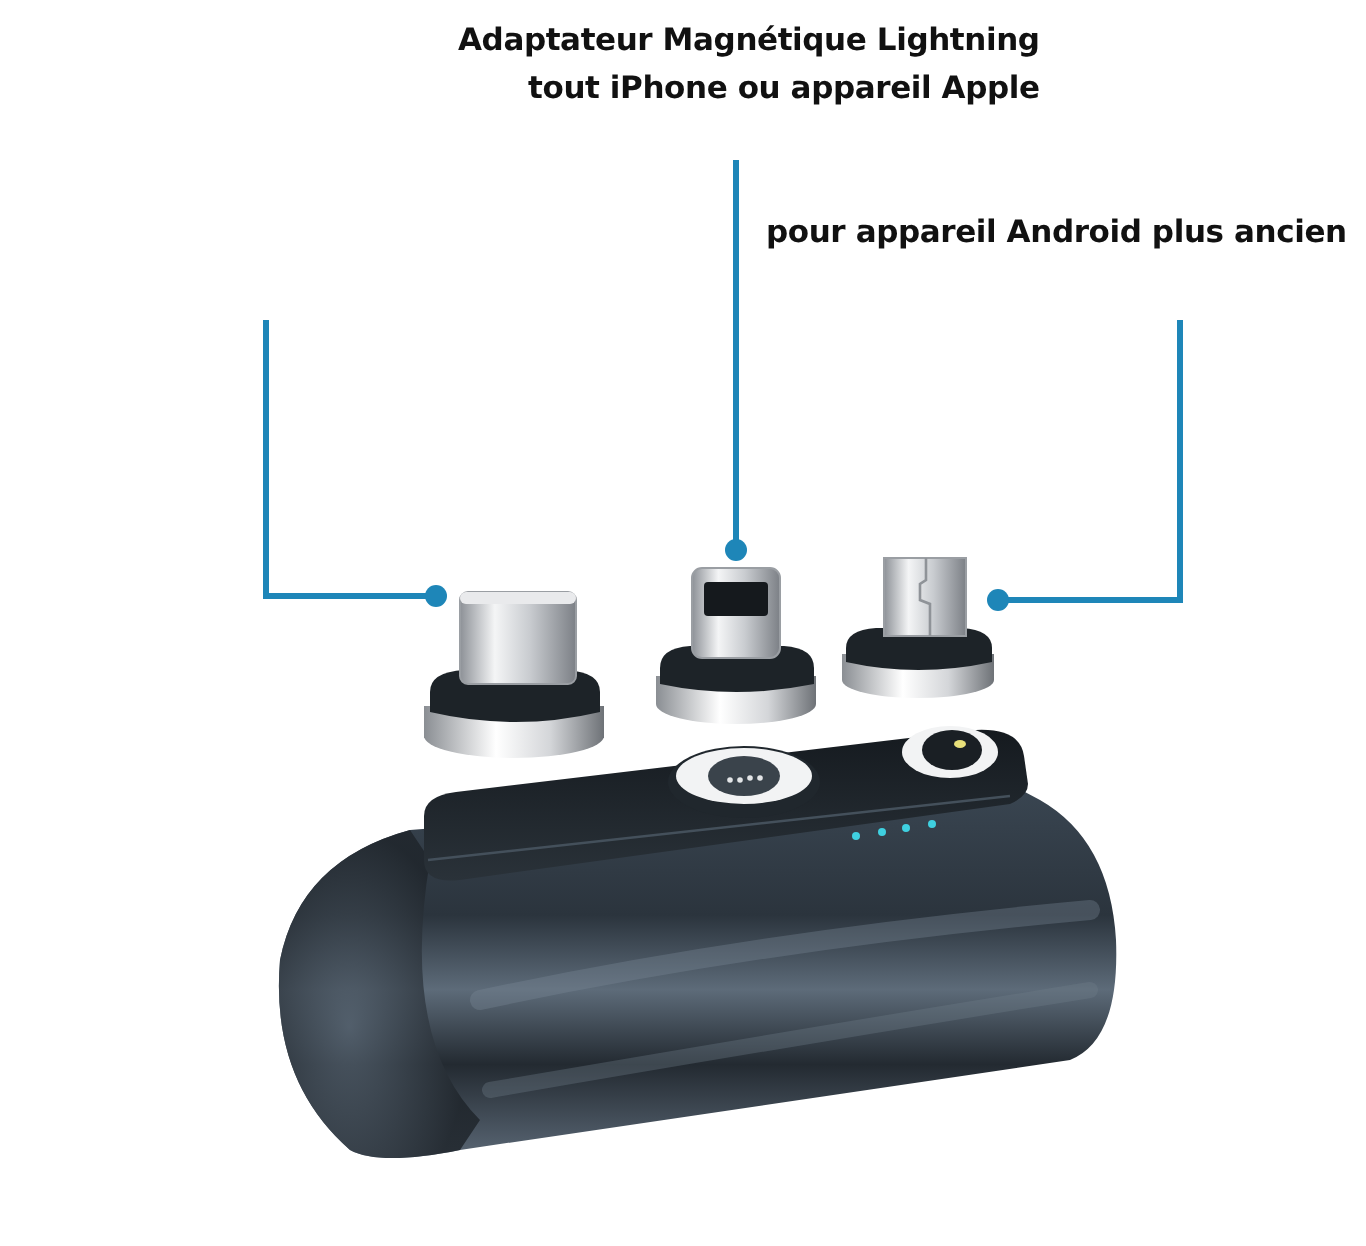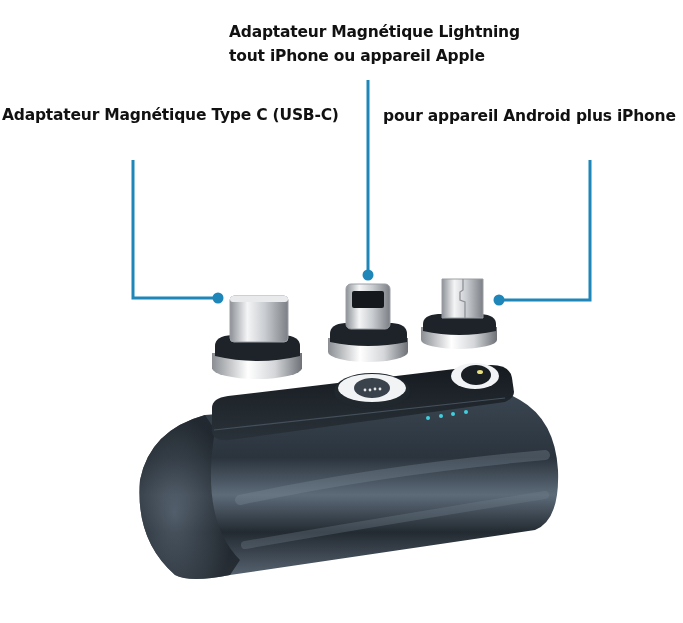--- a/index.html
+++ b/index.html
@@ -1,21 +1,21 @@
 <!DOCTYPE html>
 <html><head>
 <meta charset="utf-8">
 <style>
   html, body { margin: 0; padding: 0; background: #ffffff; }
   body { width: 683px; height: 623px; position: relative; overflow: hidden;
          font-family: "DejaVu Sans", "Liberation Sans", sans-serif; }
   .label { position: absolute; font-weight: bold; font-size: 15.5px; line-height: 24px;
            color: #111111; white-space: nowrap; letter-spacing: -0.2px; }
   .label span { display: block; }
-  #lbl-lightning { left: 229px; top: 20px; }
+  #lbl-lightning { left: 229px; top: 8px; text-align: right; }
   #lbl-usbc { left: 2px; top: 103px; }
   #lbl-micro { left: 383px; top: 104px; }
   svg.art { position: absolute; left: 0; top: 0; }
 </style>
 </head>
 <body>
 
 <svg class="art" width="683" height="623" viewBox="0 0 683 623">
   <defs>
     <linearGradient id="bodyGrad" x1="0" y1="0" x2="0" y2="1">
@@ -123,18 +123,17 @@
     <path d="M245,545 Q390,520 545,495" stroke="#6f7d8a" stroke-width="8" fill="none" opacity="0.35" stroke-linecap="round"></path>
   </g>
 </svg>
 
 <div class="label" id="lbl-lightning">
   <span>Adaptateur Magnétique Lightning</span>
   <span>tout iPhone ou appareil Apple</span>
 </div>
 
 <div class="label" id="lbl-usbc">
-  <span>Adaptateur Magnétique Type C (USB-C)</span>
 </div>
 
 <div class="label" id="lbl-micro">
-  <span>pour appareil Android plus iPhone</span>
+  <span>pour appareil Android plus ancien</span>
 </div>
 
 </body></html>

